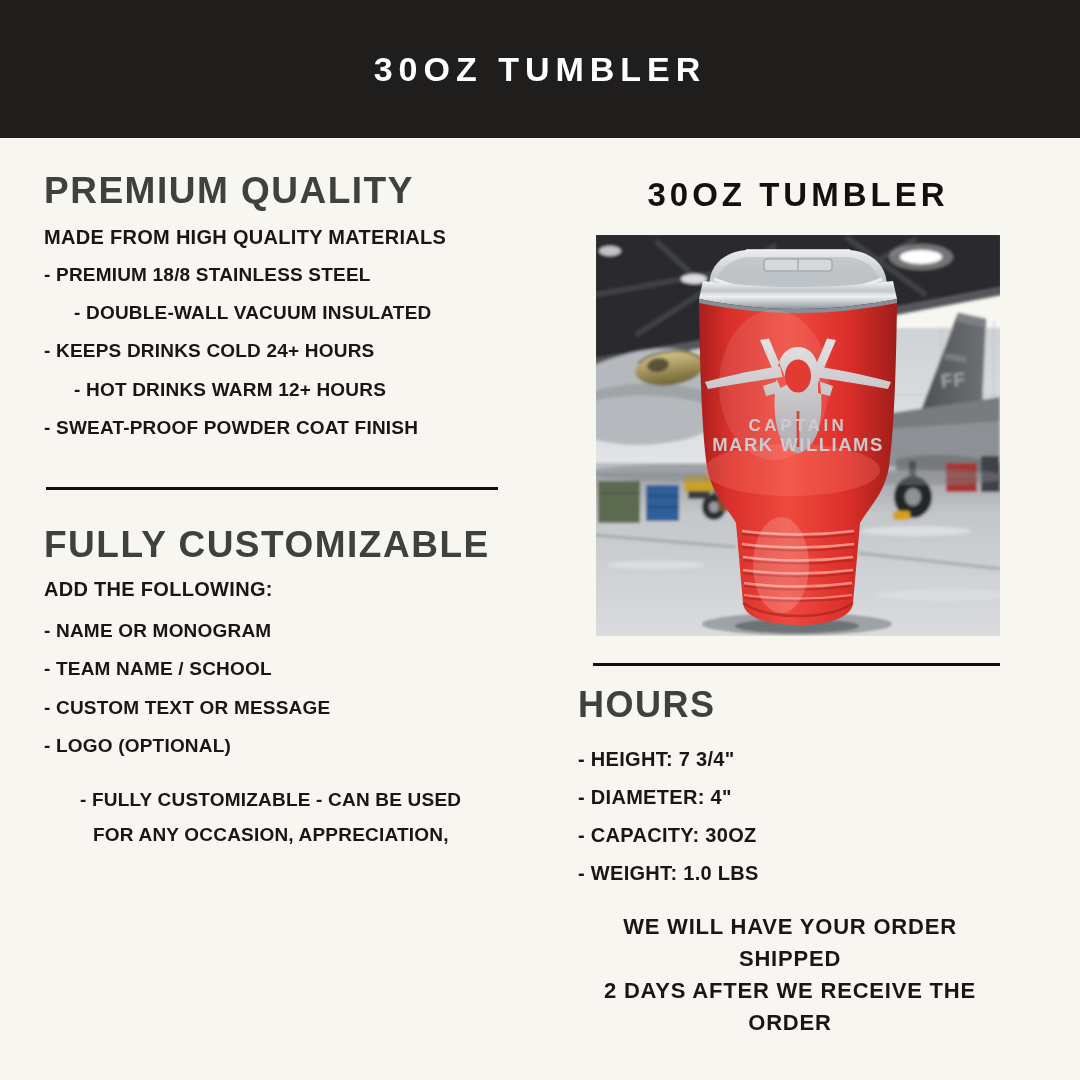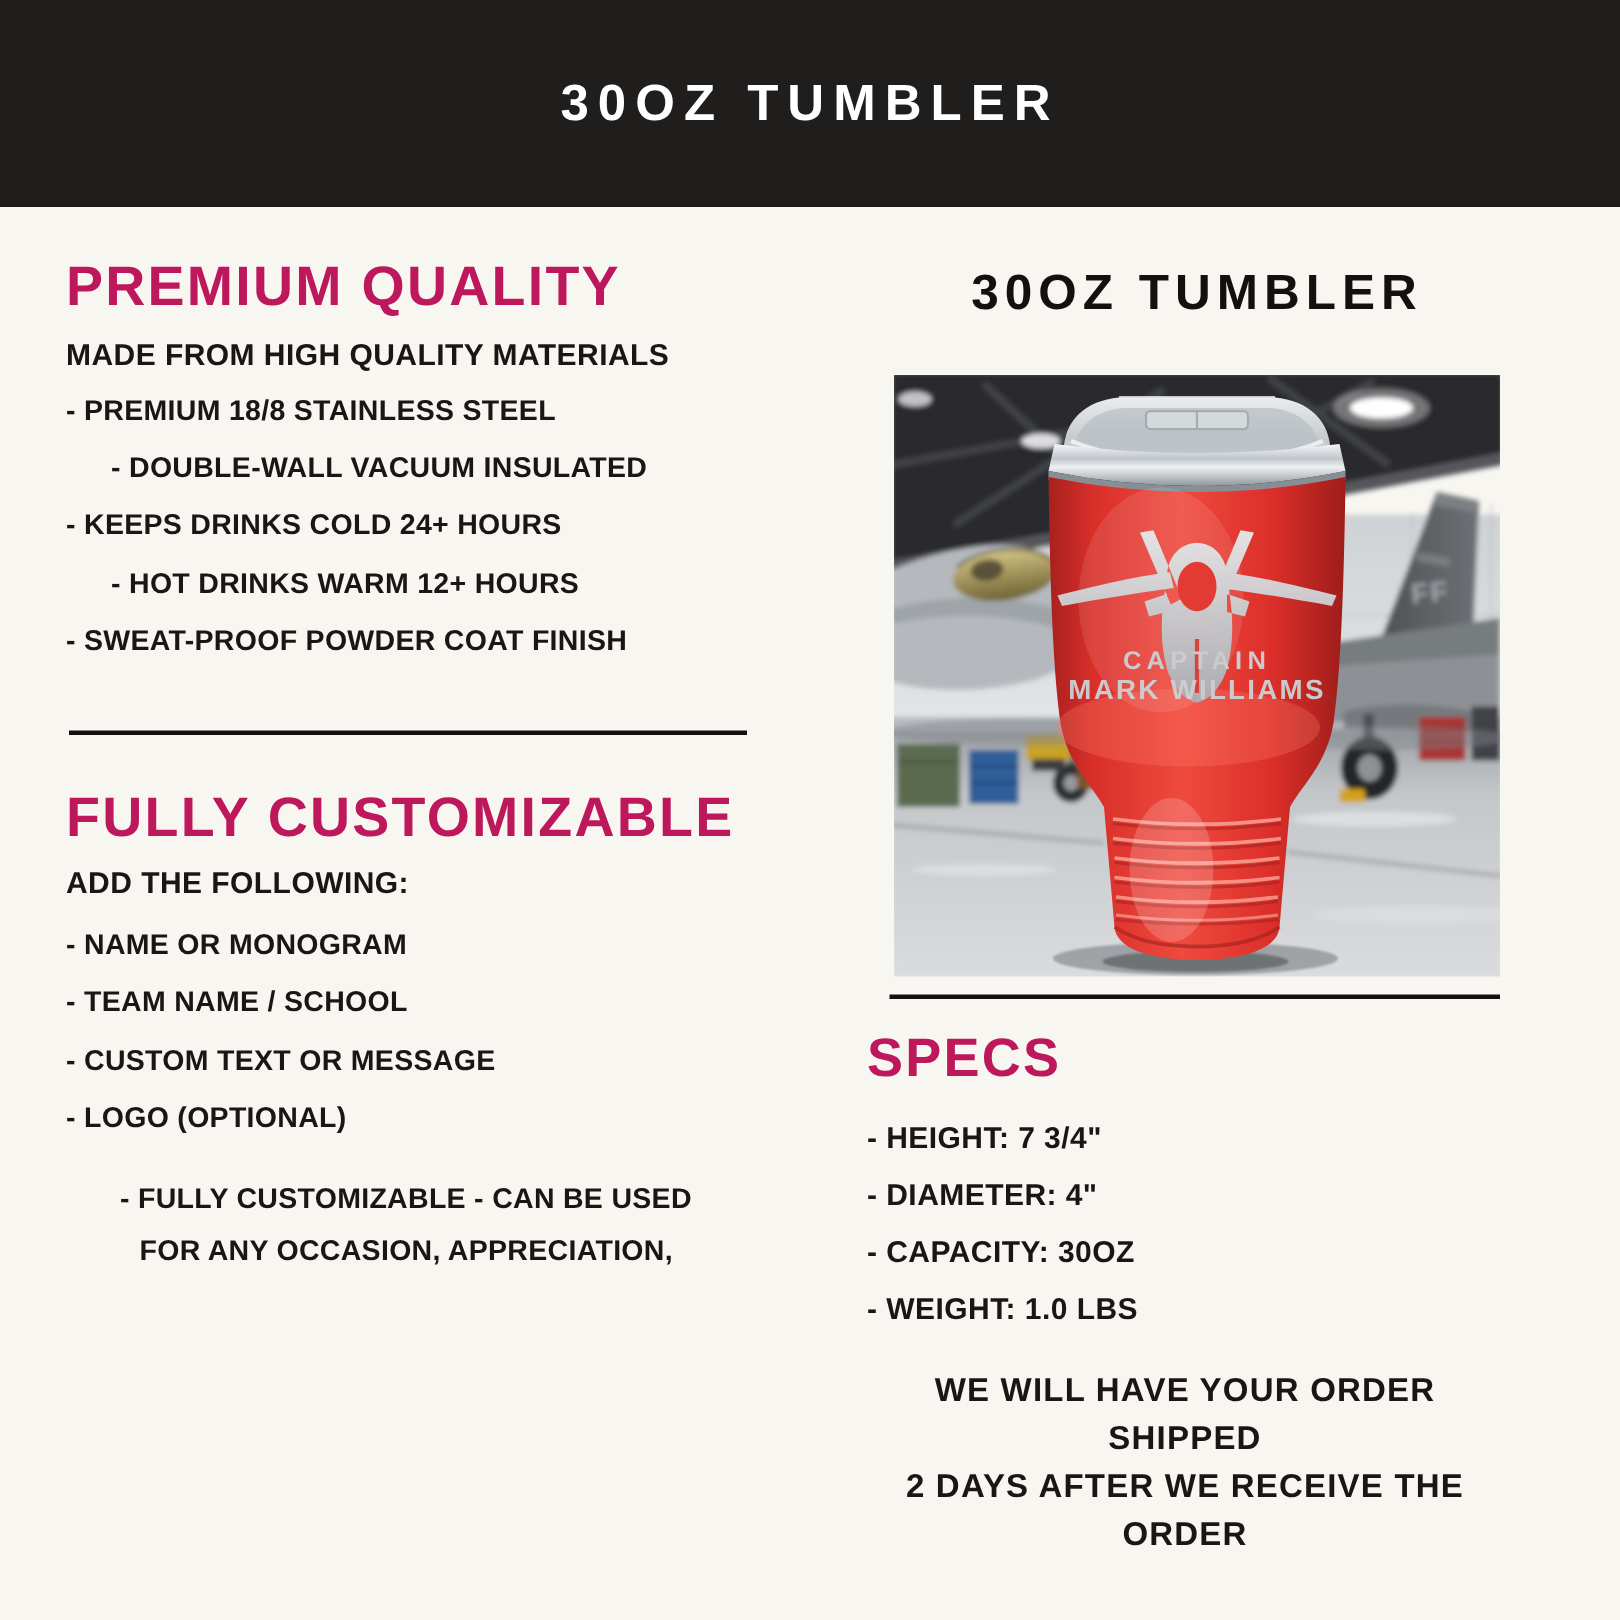--- a/index.html
+++ b/index.html
@@ -15,21 +15,21 @@
     position:absolute;left:0;top:0;width:1080px;height:138px;
     background:#201d1d;color:#ffffff;
     display:flex;flex-direction:column;align-items:center;justify-content:center;
   }
   .topbar-line{
     font-size:34px;font-weight:700;letter-spacing:6px;line-height:46px;
     text-align:center;white-space:nowrap;
   }
   .big{
     position:absolute;font-size:37px;font-weight:700;letter-spacing:1.5px;
-    white-space:nowrap;margin:0;color:#be185d;
+    white-space:nowrap;margin:0;color:#404040;
   }
   .sub{
     position:absolute;font-size:20px;font-weight:700;letter-spacing:0.3px;
     white-space:nowrap;margin:0;text-align:center;
   }
   .bl{
     position:absolute;font-size:19px;font-weight:700;letter-spacing:0.2px;
     white-space:nowrap;margin:0;
   }
   .bl.indent{margin-left:30px;}
@@ -40,21 +40,21 @@
     position:absolute;font-size:19px;font-weight:700;letter-spacing:0.2px;margin-left:36px;
   }
   .note .nline{line-height:35px;white-space:nowrap;}
   .note .nline.cont{padding-left:13px;}
   .product-title{
     position:absolute;left:596px;top:176px;width:404px;
     font-size:33px;font-weight:700;letter-spacing:4px;text-align:center;
     white-space:nowrap;margin:0;color:#141010;
   }
   .photo{
-    position:absolute;left:596px;top:250px;width:404px;height:308px;
+    position:absolute;left:596px;top:235px;width:404px;height:308px;
   }
   .size-bl{
     position:absolute;left:578px;font-size:20px;font-weight:700;
     letter-spacing:0.3px;white-space:nowrap;margin:0;
   }
   .shipping{
     position:absolute;left:540px;top:911px;width:500px;text-align:center;
   }
   .shipping .sline{
     font-size:22px;font-weight:700;letter-spacing:0.8px;line-height:32px;
@@ -271,21 +271,21 @@
       <rect x="200.6" y="176" width="2.8" height="36" fill="#d8352e" opacity="0.9"></rect>
       <text class="engrave1" x="202" y="196" text-anchor="middle">CAPTAIN</text>
       <text class="engrave2" x="202" y="216" text-anchor="middle">MARK WILLIAMS</text>
     </g>
   </g>
 </svg>
 </div>
 
 <hr class="divider" style="left:593px;top:663px;width:407px">
 
-<h2 class="big" style="left:578px;top:684px;font-size:36px">SPECS</h2>
+<h2 class="big" style="left:578px;top:684px;font-size:36px">HOURS</h2>
 
 <p class="size-bl" style="top:748px">- HEIGHT: 7 3/4"</p>
 <p class="size-bl" style="top:786px">- DIAMETER: 4"</p>
 <p class="size-bl" style="top:824px">- CAPACITY: 30OZ</p>
 <p class="size-bl" style="top:862px">- WEIGHT: 1.0 LBS</p>
 
 <div class="shipping">
   <div class="sline">WE WILL HAVE YOUR ORDER</div>
   <div class="sline">SHIPPED</div>
   <div class="sline">2 DAYS AFTER WE RECEIVE THE</div>

